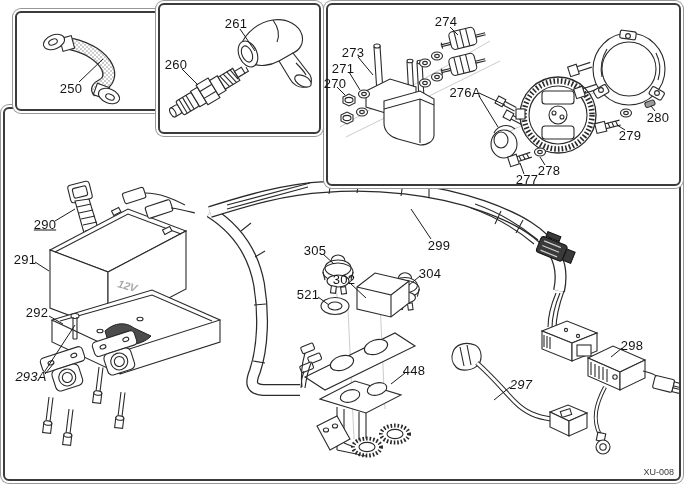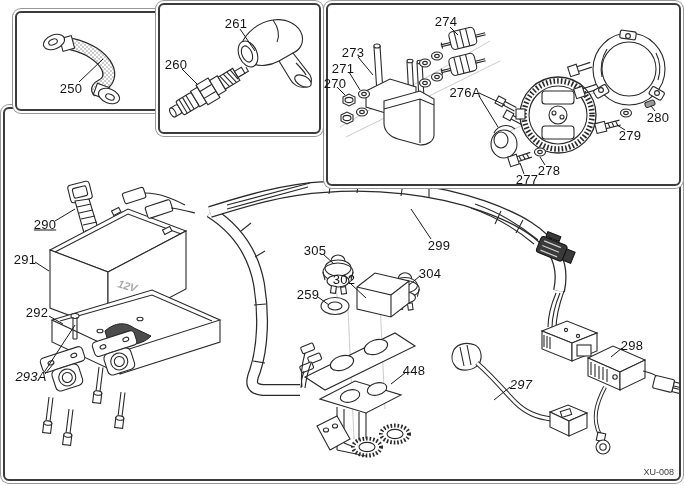--- a/index.html
+++ b/index.html
@@ -243,21 +243,21 @@
         <line class="ln" x1="617" y1="239" x2="606" y2="248"></line>
       </g>
     </svg>
 
     <span class="plabel" style="left:40px;top:115px;text-decoration:underline;">290</span>
     <span class="plabel" style="left:20px;top:150px;">291</span>
     <span class="plabel" style="left:32px;top:203px;">292</span>
     <span class="plabel" style="left:26px;top:267px;font-style:italic;">293A</span>
     <span class="plabel" style="left:434px;top:136px;">299</span>
     <span class="plabel" style="left:310px;top:141px;">305</span>
-    <span class="plabel" style="left:303px;top:185px;">259</span>
+    <span class="plabel" style="left:303px;top:185px;">521</span>
     <span class="plabel" style="left:339px;top:170px;">302</span>
     <span class="plabel" style="left:425px;top:164px;">304</span>
     <span class="plabel" style="left:409px;top:261px;">448</span>
     <span class="plabel" style="left:516px;top:275px;font-style:italic;">297</span>
     <span class="plabel" style="left:627px;top:236px;">298</span>
     <span class="code">XU-008</span>
   </div>
 
   <div class="panel" style="left:15px;top:3px;width:150px;height:100px;z-index:2;margin-top:8px;">
     <svg width="146" height="96" viewBox="0 0 146 96">

